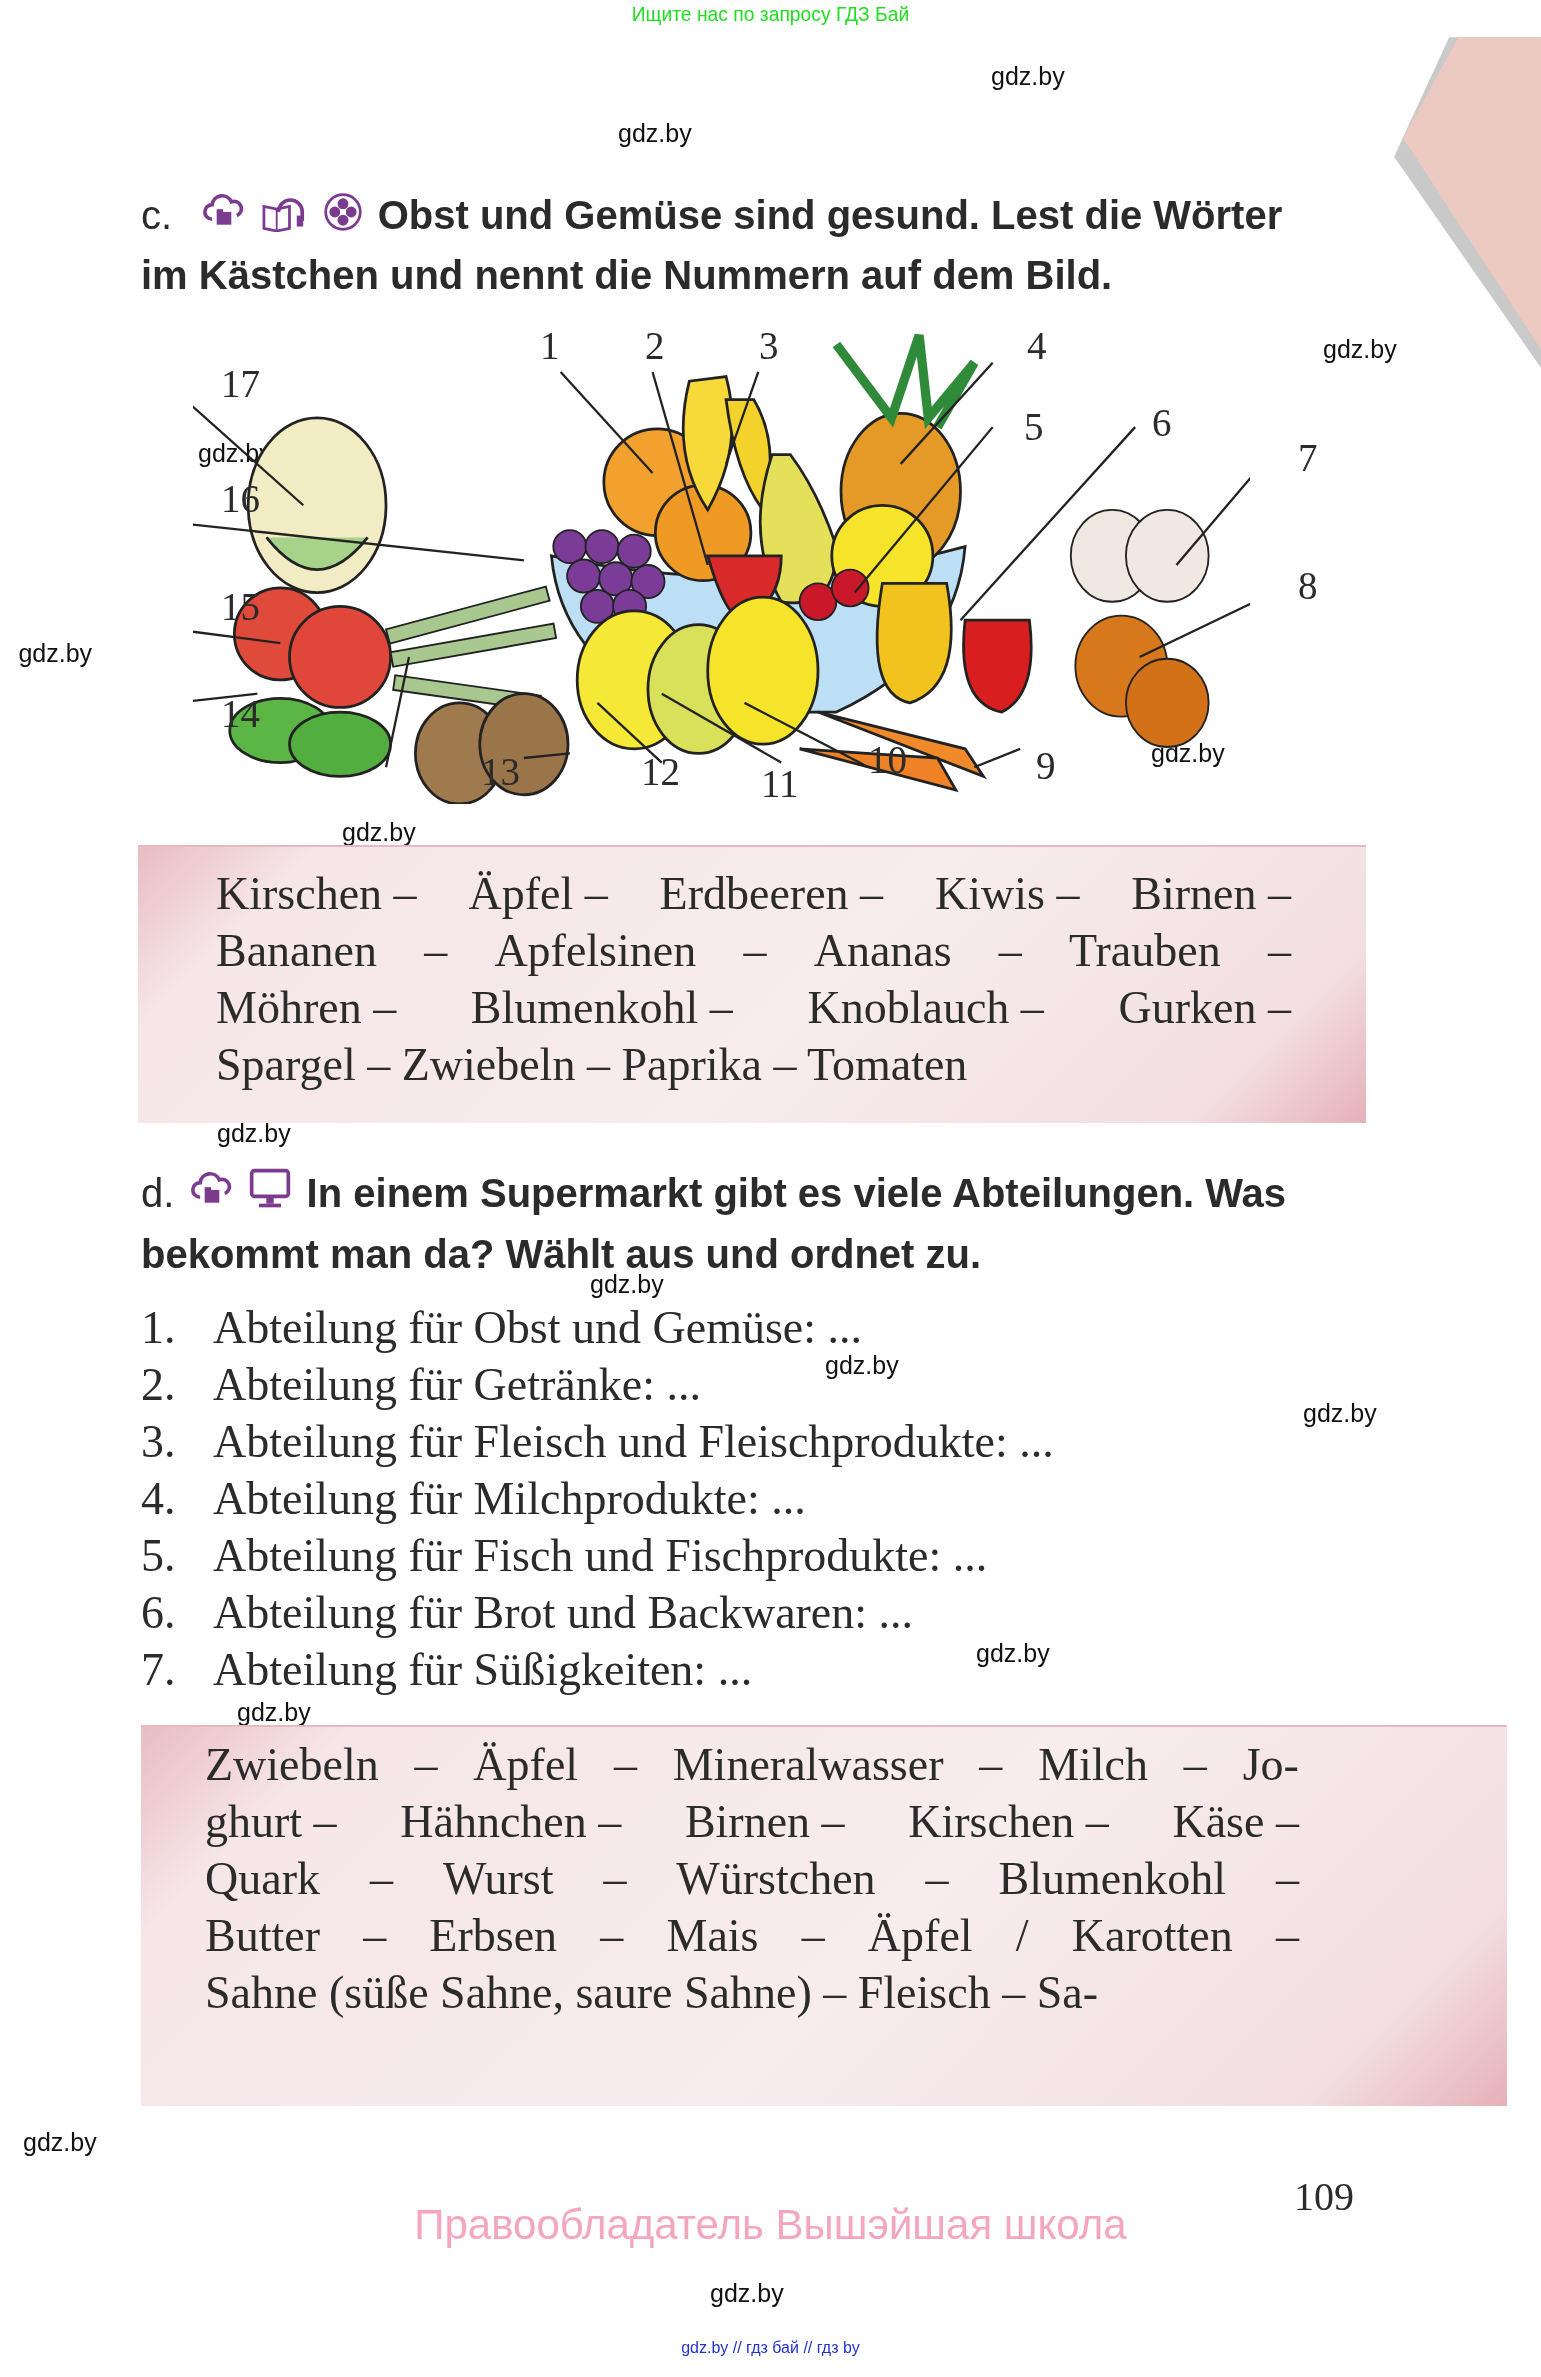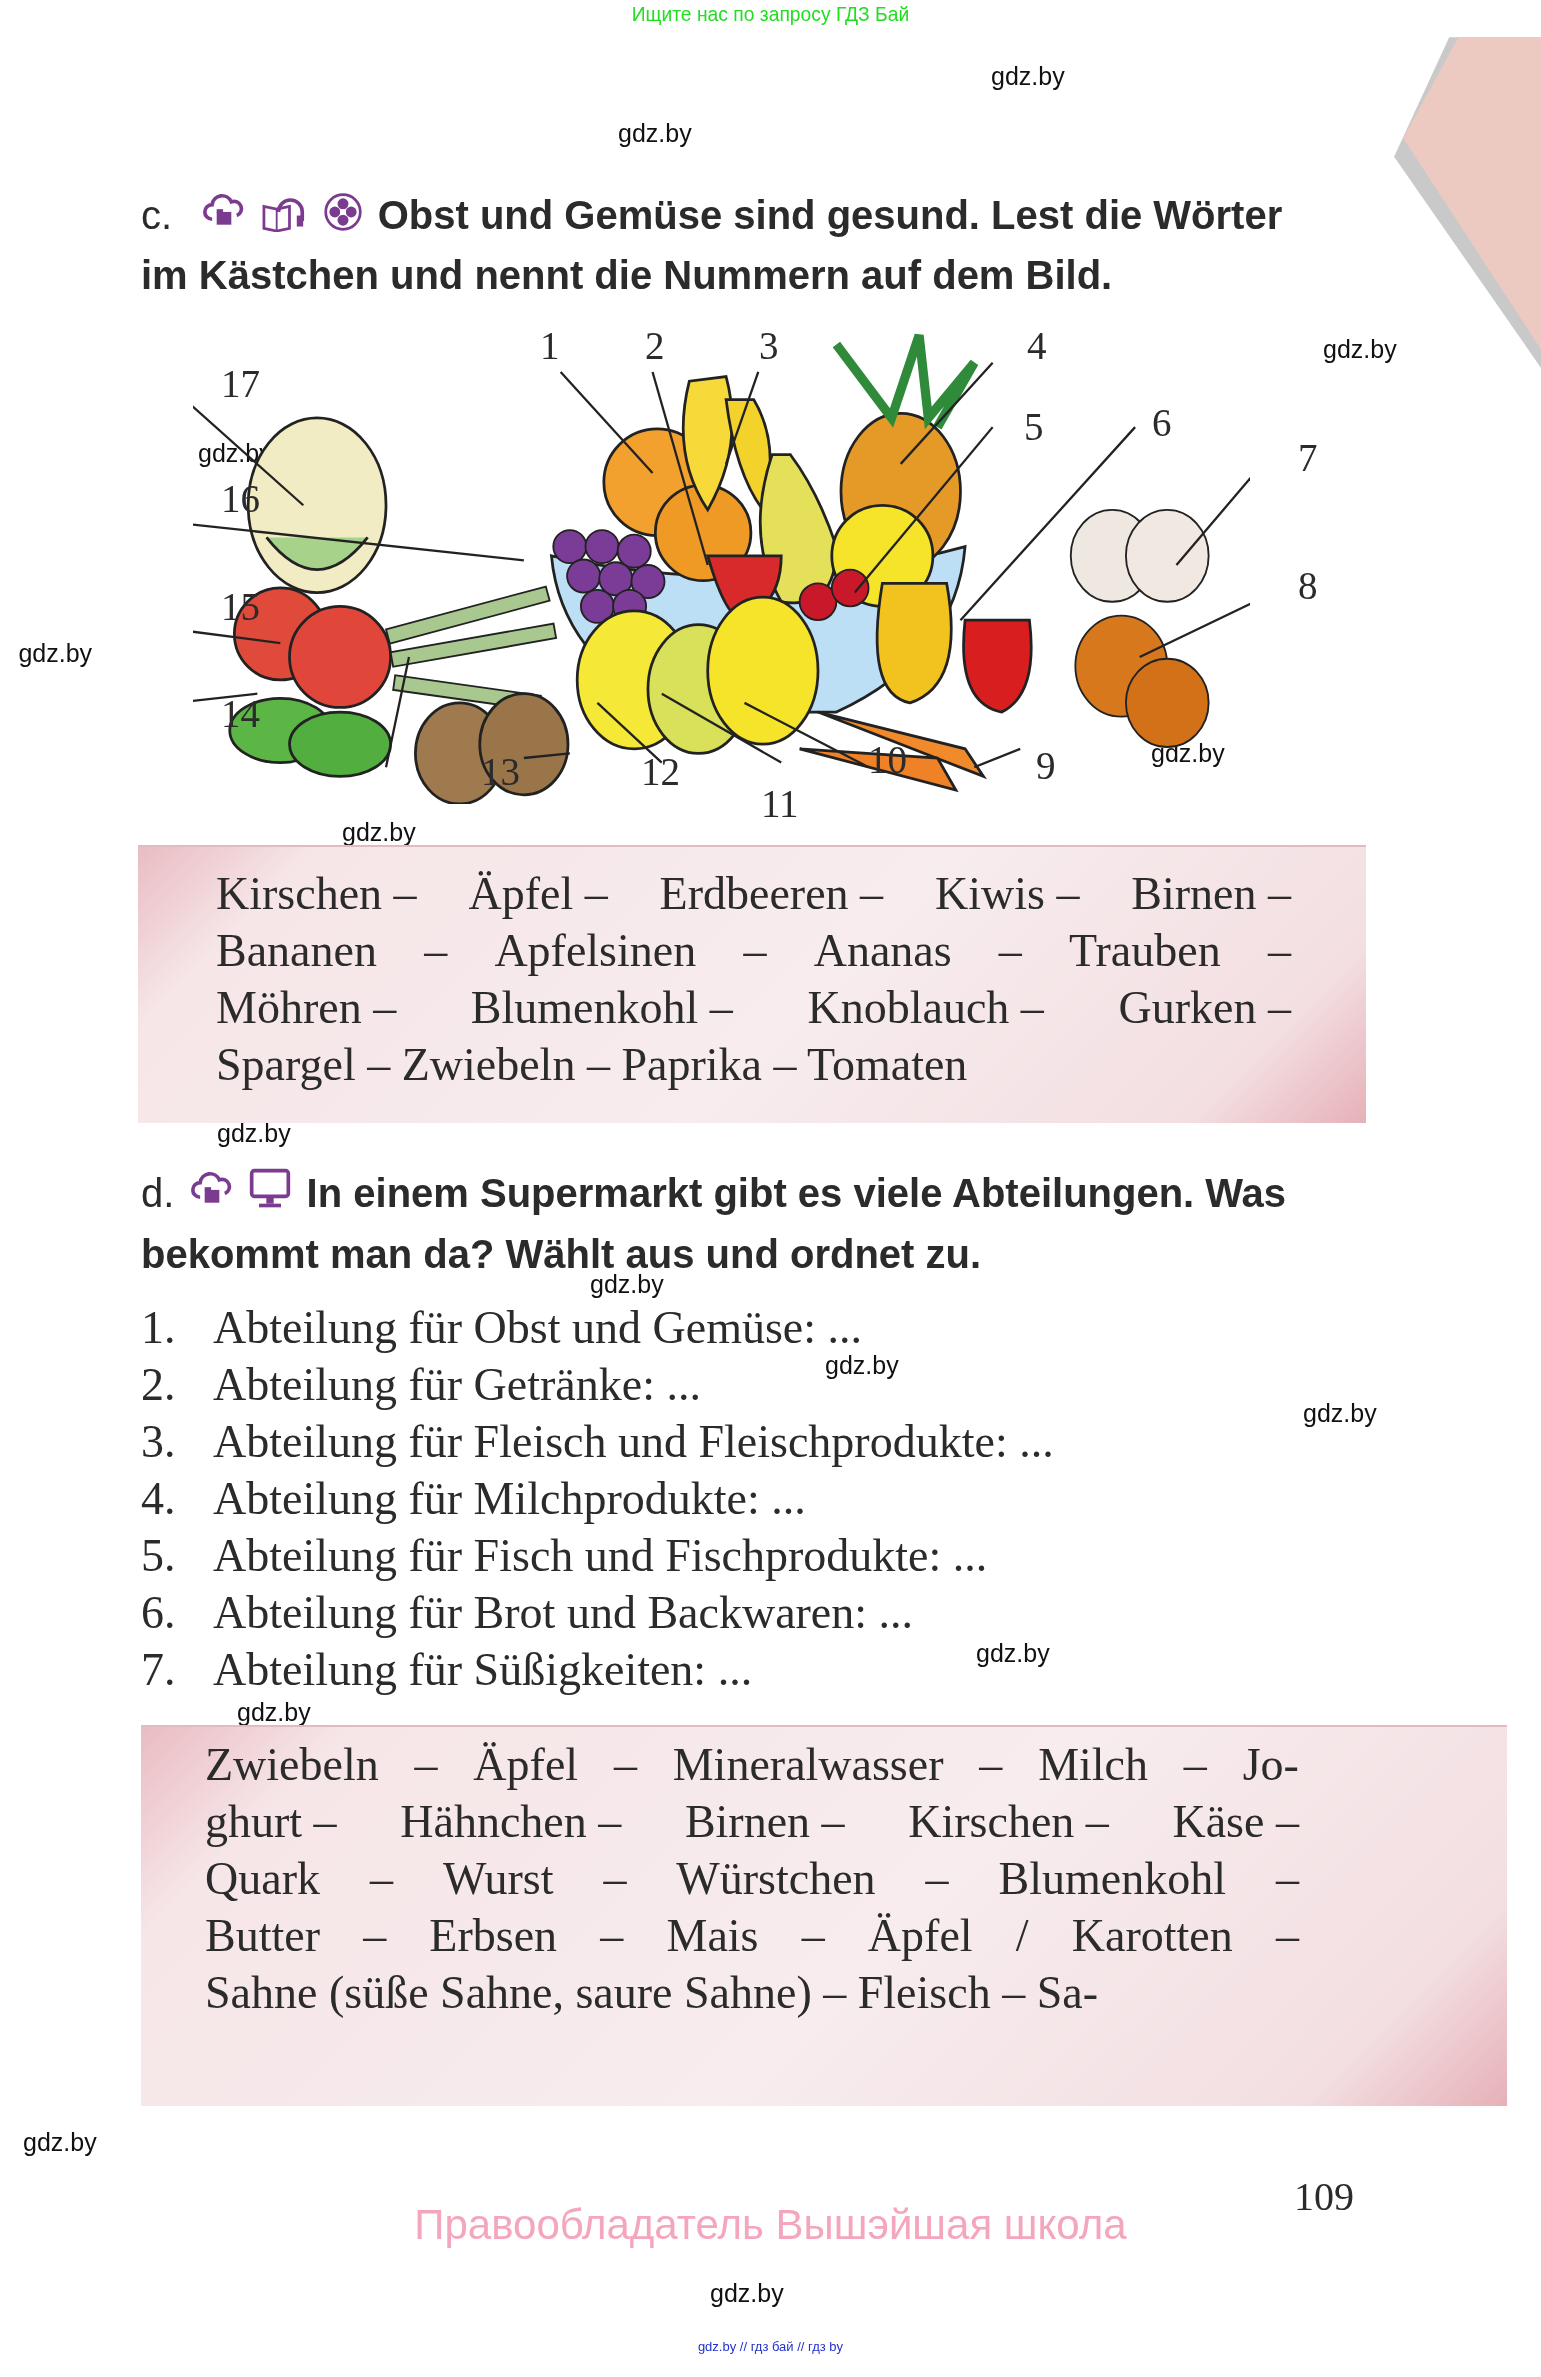--- a/index.html
+++ b/index.html
@@ -12,21 +12,21 @@
   .box{position:absolute;left:138px;width:1228px;background:linear-gradient(135deg,#e9bcc2 0%,#f6e6e8 12%,#f7ecee 55%,#f3dfe2 88%,#e6b1b8 100%);border-top:2.8px solid #e5b9bf;}
   .box-text{position:absolute;font-family:"Liberation Serif","DejaVu Serif",serif;font-size:46px;line-height:57px;color:#2b2b2b;}
   .box-line{white-space:nowrap;display:flex;justify-content:space-between;}
   .list{position:absolute;left:141px;font-family:"Liberation Serif","DejaVu Serif",serif;font-size:46px;line-height:57px;color:#2b2b2b;}
   .list-item{white-space:nowrap;}
   .list-item .num{display:inline-block;width:72px;}
   .pic{position:absolute;left:193px;top:326px;width:1057px;height:478px;}
   .lbl{position:absolute;font-family:"Liberation Serif","DejaVu Serif",serif;font-size:39px;color:#2b2b2b;}
   .page-num{position:absolute;left:1294px;top:2173px;font-family:"Liberation Serif",serif;font-size:40px;color:#2b2b2b;}
   .copyright{position:absolute;top:2201px;left:0;width:1541px;text-align:center;font-size:42px;color:#f4a6bd;}
-  .footer{position:absolute;top:2339px;left:0;width:1541px;text-align:center;font-size:13px;color:#2233cc;}
+  .footer{position:absolute;top:2339px;left:0;width:1541px;text-align:center;font-size:16px;color:#2233cc;}
 </style>
 </head>
 <body>
 
 <div class="top-banner">Ищите нас по запросу ГДЗ Бай</div>
 
 <svg class="corner" viewBox="0 0 220 400">
   <polygon points="120,0 220,0 220,360 60,130" fill="#c9c9c9"></polygon>
   <polygon points="130,0 220,0 220,340 70,110" fill="#ecc9c1"></polygon>
 </svg>
@@ -178,21 +178,21 @@
 <div class="lbl" style="left:540px;top:323px">1</div>
 <div class="lbl" style="left:645px;top:323px">2</div>
 <div class="lbl" style="left:759px;top:323px">3</div>
 <div class="lbl" style="left:1027px;top:323px">4</div>
 <div class="lbl" style="left:1024px;top:404px">5</div>
 <div class="lbl" style="left:1152px;top:400px">6</div>
 <div class="lbl" style="left:1298px;top:435px">7</div>
 <div class="lbl" style="left:1298px;top:563px">8</div>
 <div class="lbl" style="left:1036px;top:743px">9</div>
 <div class="lbl" style="left:868px;top:737px">10</div>
-<div class="lbl" style="left:761px;top:781px">11</div>
+<div class="lbl" style="left:761px;top:761px">11</div>
 <div class="lbl" style="left:641px;top:749px">12</div>
 <div class="lbl" style="left:481px;top:749px">13</div>
 <div class="lbl" style="left:221px;top:691px">14</div>
 <div class="lbl" style="left:221px;top:584px">15</div>
 <div class="lbl" style="left:221px;top:476px">16</div>
 <div class="lbl" style="left:221px;top:361px">17</div>
 
 <div class="box" style="top:845px;height:276px">
   <div class="box-text" style="left:78px;top:18.4px;width:1075px">
     <div class="box-line">

